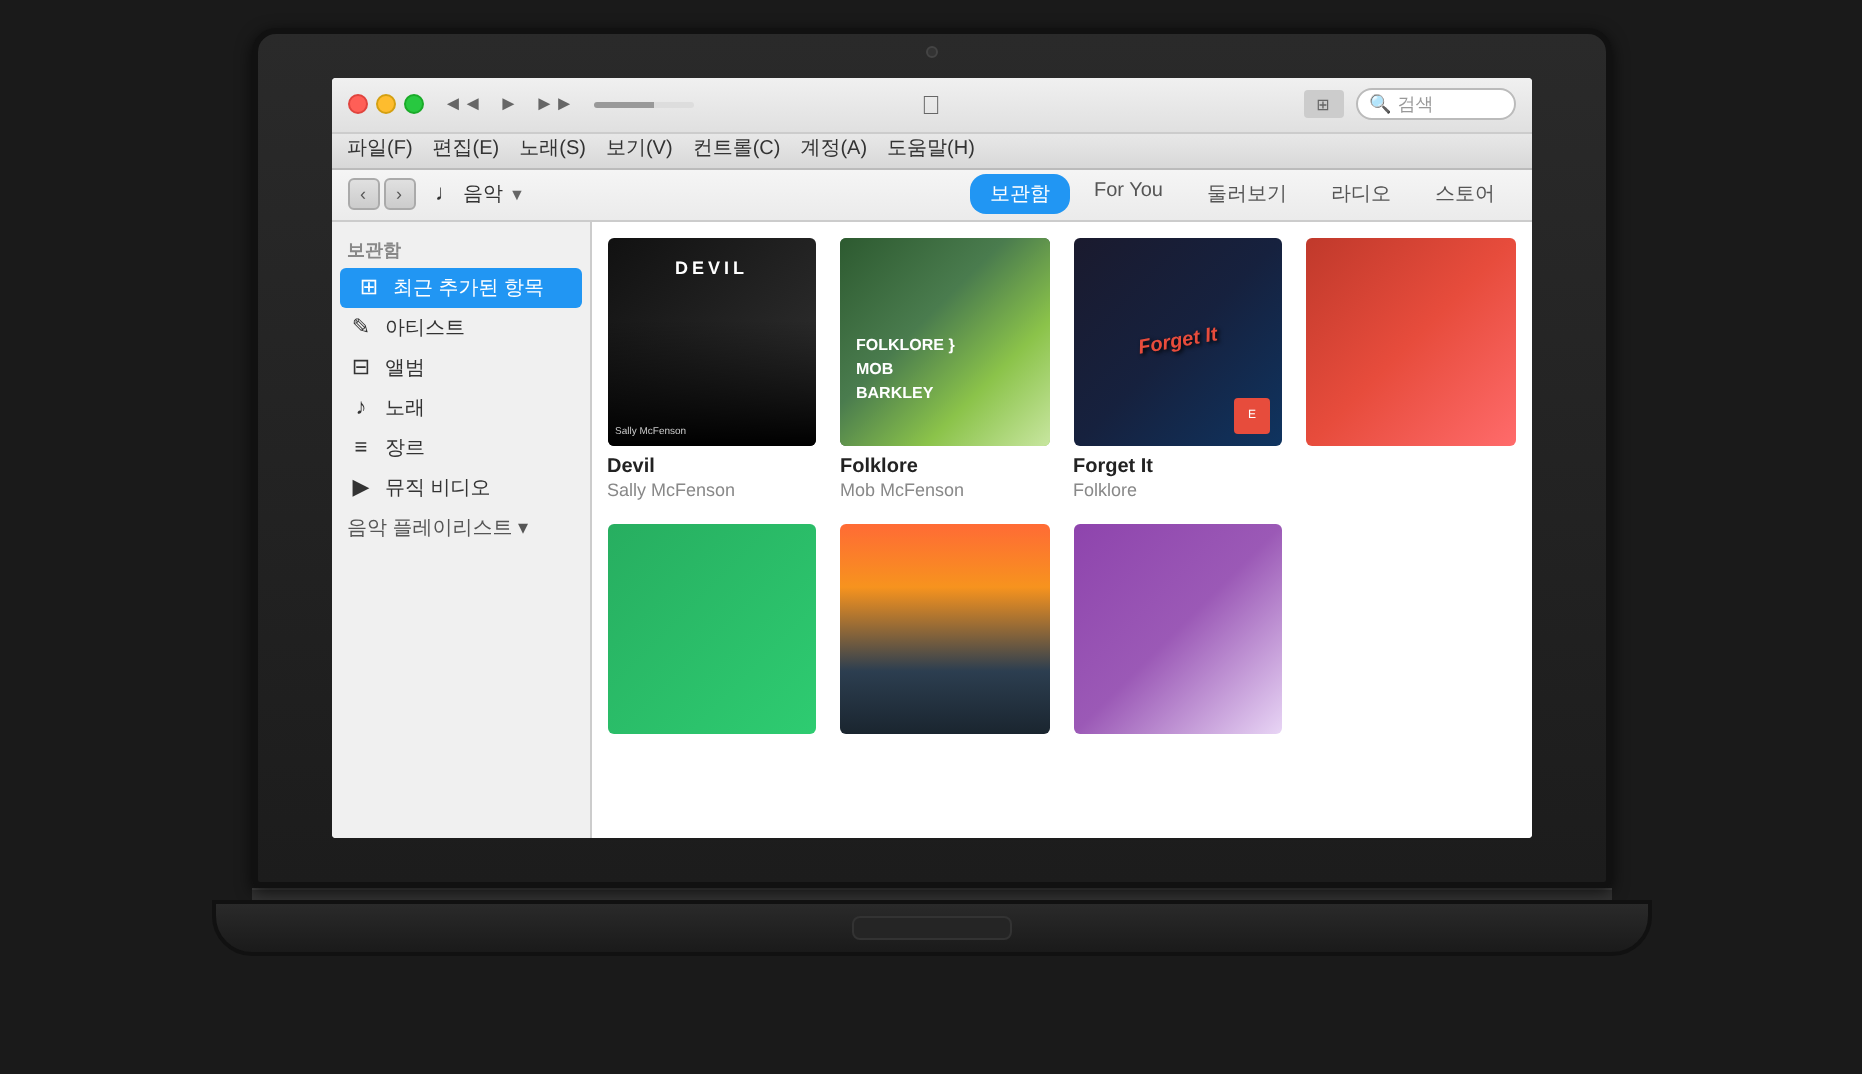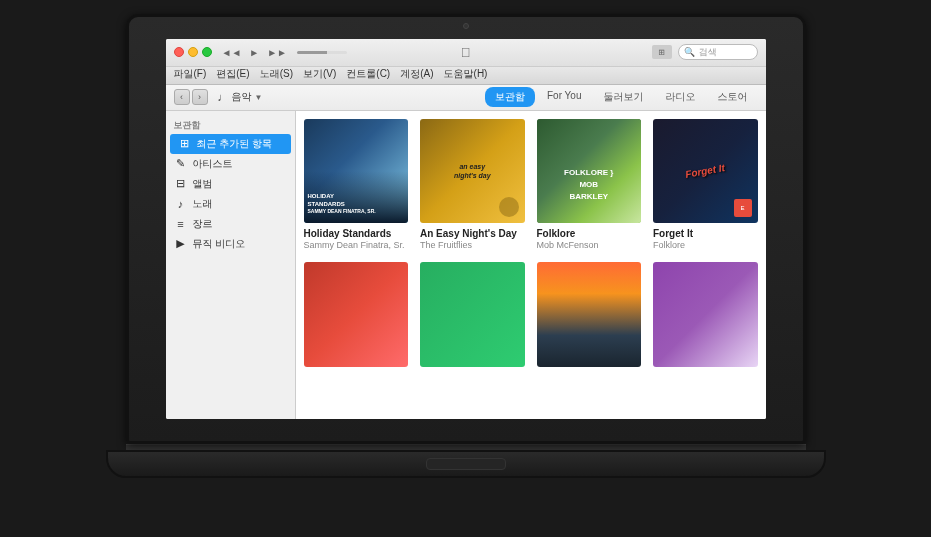--- a/index.html
+++ b/index.html
@@ -413,21 +413,20 @@
       left: 4px;
       font-size: 7px;
       color: #fff;
       font-weight: bold;
       text-transform: uppercase;
       line-height: 1.2;
     }
 
     .art-folklore {
       background: linear-gradient(135deg, #4a7c4e 0%, #2d5a30 50%, #8bc34a 80%);
-      text-align: center;
     }
 
     .art-forget {
       background: linear-gradient(135deg, #1a1a2e 0%, #16213e 50%, #0f3460 100%);
     }
 
     .art-irreverent {
       background: linear-gradient(135deg, #f9e4b7 0%, #f5d078 100%);
     }
 
@@ -559,42 +558,36 @@
               <span>노래</span>
             </div>
             <div class="sidebar-item">
               <span class="item-icon">≡</span>
               <span>장르</span>
             </div>
             <div class="sidebar-item">
               <span class="item-icon">▶</span>
               <span>뮤직 비디오</span>
             </div>
+            <div class="sidebar-playlist">음악 플레이리스트 ▾</div>
           </div>
 
           <div class="content-area">
             <div class="album-grid">
 
+
               <div class="album-item">
-                <div class="album-art art-holiday">
-                  <div class="art-holiday-text">HOLIDAY<br>STANDARDS<br><span style="font-size:5px;">SAMMY DEAN FINATRA, SR.</span></div>
+                <div class="album-art art-devil">
+                  <div class="art-devil-text">DEVIL</div>
+                  <div style="position:absolute;bottom:0;left:0;right:0;height:60%;background:linear-gradient(180deg,transparent,#000);display:flex;align-items:flex-end;padding:4px;font-size:5px;color:#ccc;">Sally McFenson</div>
                 </div>
-                <div class="album-title">Holiday Standards</div>
-                <div class="album-artist">Sammy Dean Finatra, Sr.</div>
+                <div class="album-title">Devil</div>
+                <div class="album-artist">Sally McFenson</div>
               </div>
 
-
-              <div class="album-item">
-                <div class="album-art art-easy">
-                  <div style="position:absolute;top:50%;left:50%;transform:translate(-50%,-50%);font-size:7px;color:#222;font-style:italic;text-align:center;line-height:1.3;font-weight:bold;">an easy<br>night's day</div>
-                  <div style="position:absolute;bottom:6px;right:6px;width:20px;height:20px;background:#8B6914;border-radius:50%;opacity:0.5;"></div>
-                </div>
-                <div class="album-title">An Easy Night's Day</div>
-                <div class="album-artist">The Fruitflies</div>
-              </div>
 
 
               <div class="album-item">
                 <div class="album-art art-folklore">
                   <div style="position:absolute;top:0;left:0;right:0;bottom:0;background:linear-gradient(135deg,#2d5a30 0%,#4a7c4e 40%,#8bc34a 70%,#c8e6a0 100%);"></div>
                   <div style="position:absolute;bottom:20px;left:8px;right:8px;font-size:8px;color:#fff;font-weight:bold;text-transform:uppercase;line-height:1.5;z-index:1;">FOLKLORE }<br>MOB<br>BARKLEY</div>
                 </div>
                 <div class="album-title">Folklore</div>
                 <div class="album-artist">Mob McFenson</div>
               </div>

